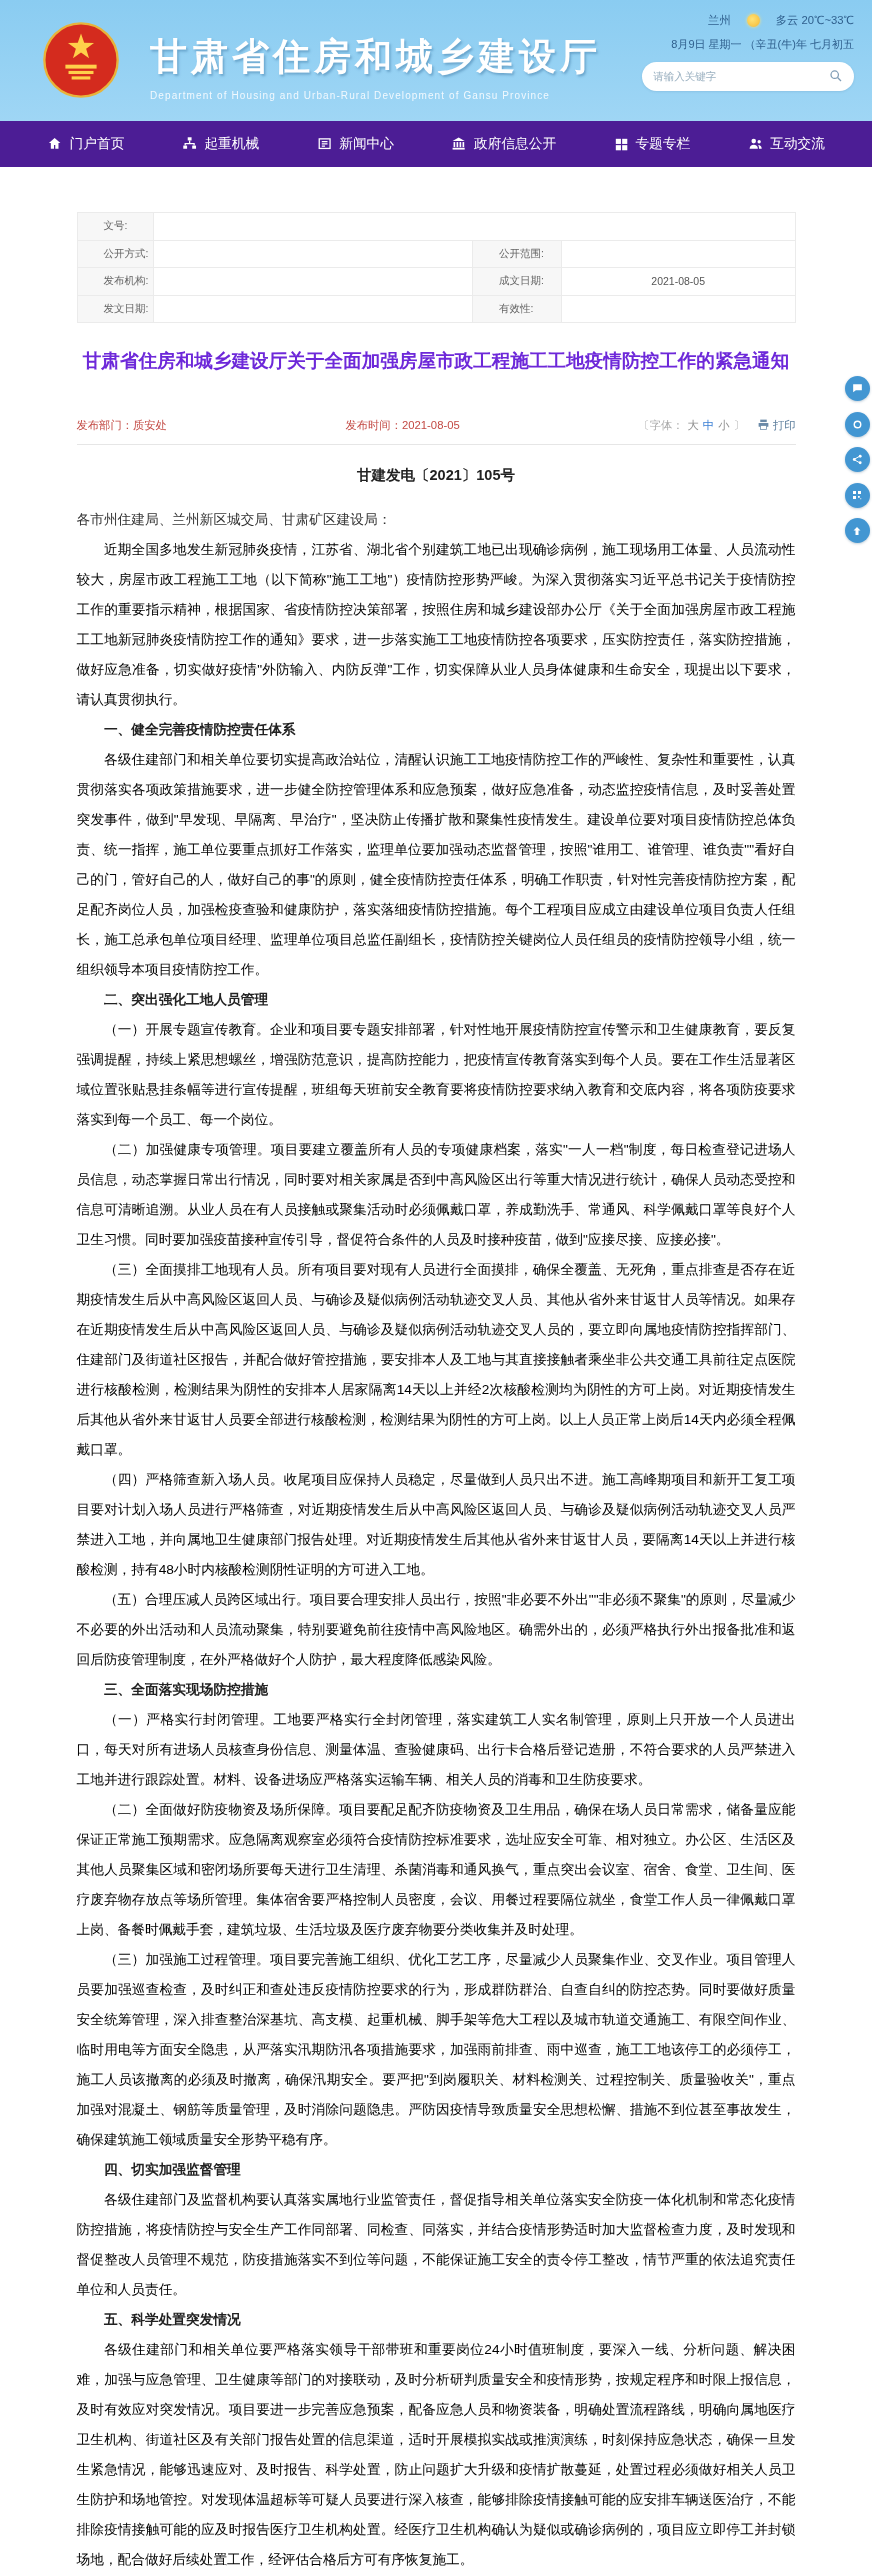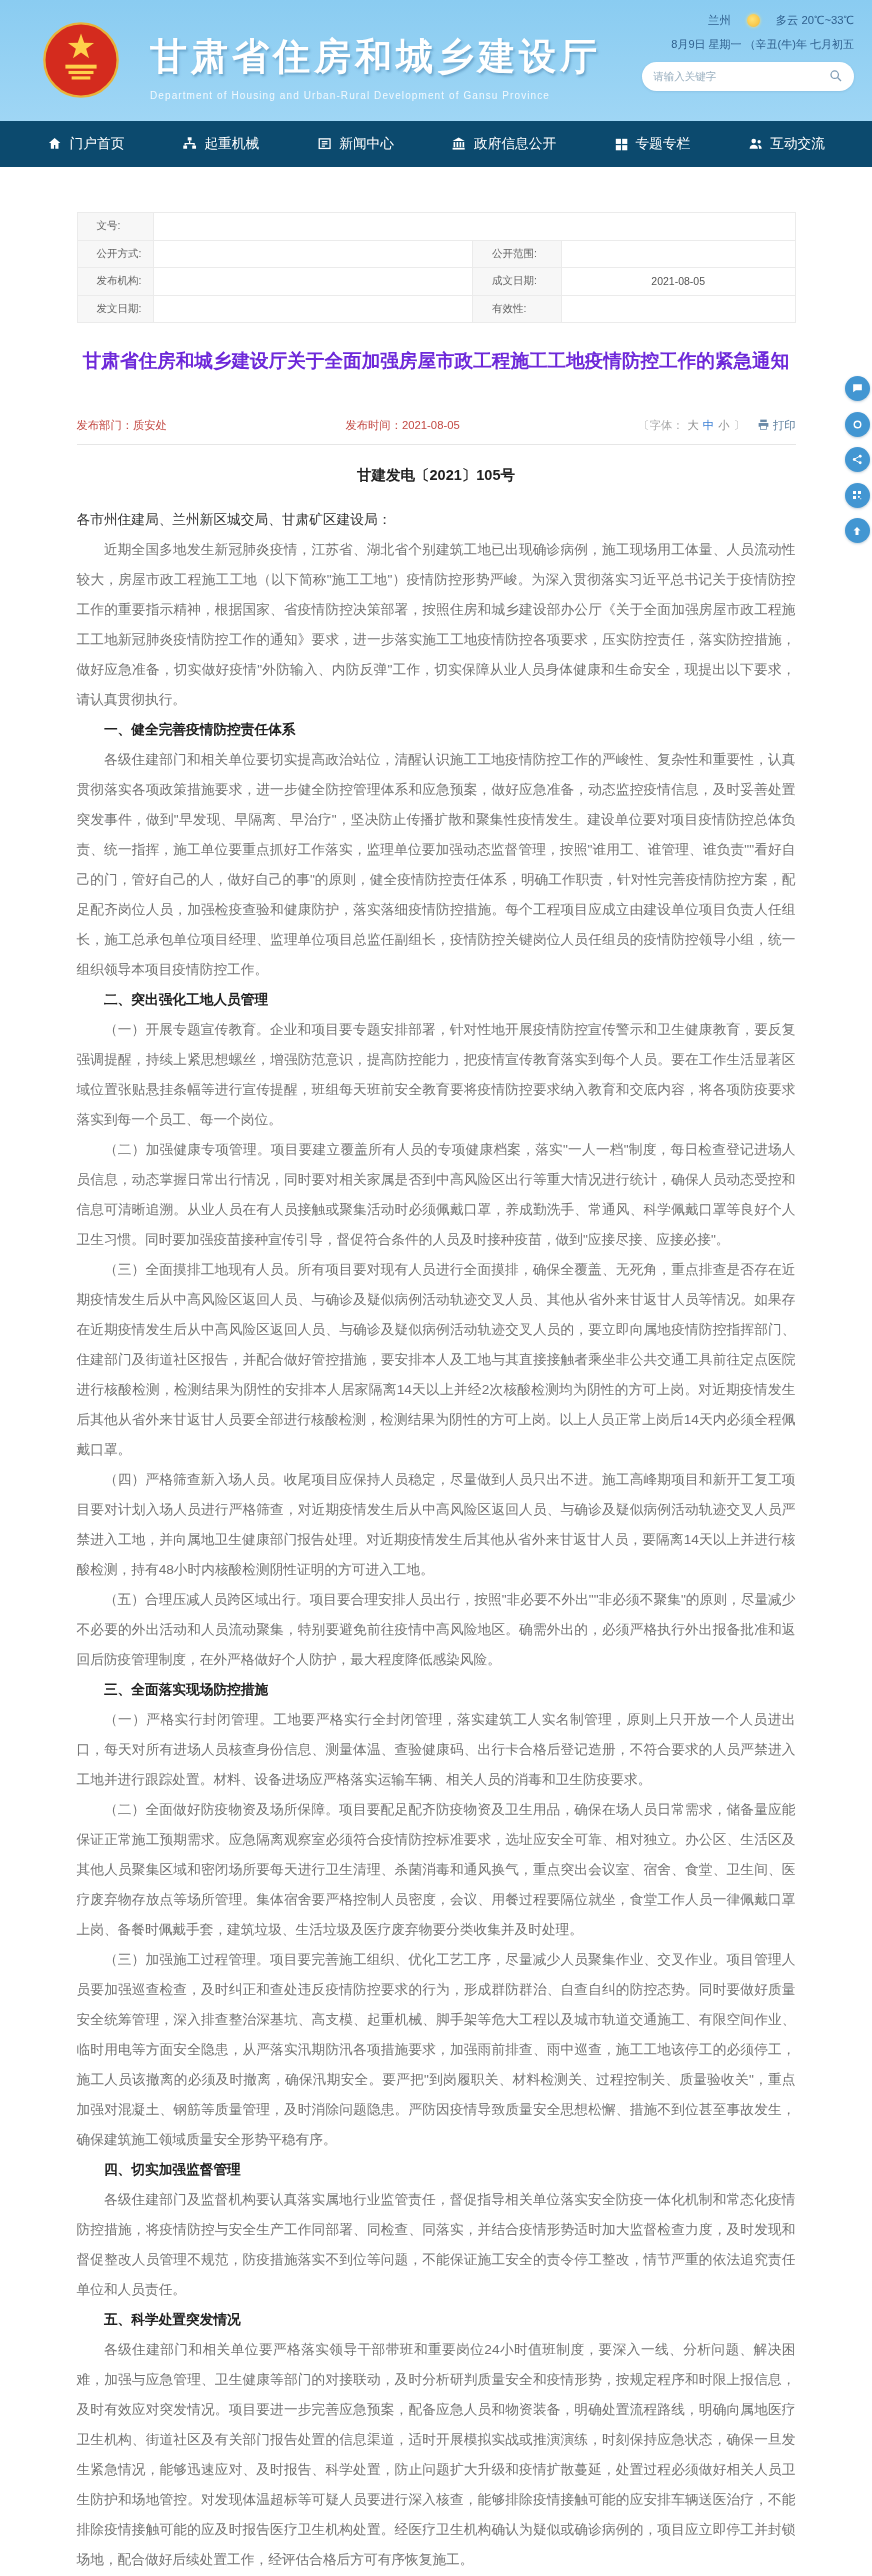--- a/index.html
+++ b/index.html
@@ -15,47 +15,47 @@
   .header-right { position:absolute; right:18px; top:13px; width:242px; }
   .weather-line { display:flex; justify-content:flex-end; align-items:center; gap:16px; font-size:11.3px; color:#2f5f8d; }
   .sun { width:13px; height:13px; border-radius:50%; background:radial-gradient(circle at 40% 40%, #ffe375, #f5b731); box-shadow:0 0 3.2px #ffe375; display:inline-block; }
   .date-line { margin-top:9px; font-size:11px; color:#2f5f8d; text-align:right; white-space:nowrap; }
   .search-box { margin-top:9.7px; margin-left:auto; width:212px; height:29px; background:#fff; border-radius:14.5px; display:flex; align-items:center; padding:0 11.3px; box-shadow:0 0.8px 2.4px rgba(40,90,130,.15); }
   .search-box input { flex:1; border:none; outline:none; font-size:10.5px; color:#555; background:transparent; font-family:"Liberation Sans", sans-serif; }
   .search-box input::placeholder { color:#9ab0c0; }
   .search-icon svg { display:block; }
 
   
-  .main-nav { height:46px; background:#0c4a6e; display:flex; align-items:center; justify-content:space-between; padding:0 47px; }
+  .main-nav { height:46px; background:#4c1d95; display:flex; align-items:center; justify-content:space-between; padding:0 47px; }
   .nav-item { display:flex; align-items:center; gap:7.3px; color:#fff; font-size:13.7px; text-decoration:none; cursor:pointer; }
   .nav-item svg { display:block; }
 
   
   .content { width:719px; margin:0 auto; padding-top:45px; padding-bottom:47px; }
   table.doc-info { width:100%; border-collapse:collapse; font-size:10.5px; }
   table.doc-info th, table.doc-info td { border:0.8px solid #ebebeb; height:27.5px; font-weight:normal; }
-  table.doc-info th { background:#f7f7f7; color:#666; text-align:left; padding-left:19px; width:77px; }
+  table.doc-info th { background:#f7f7f7; color:#666; text-align:left; padding-left:26px; width:77px; }
   table.doc-info th.lbl2 { width:89px; }
   table.doc-info td { color:#555; padding-left:11.3px; background:#fff; }
   table.doc-info td.center { text-align:center; padding-left:0; }
 
   .article-title { margin-top:24px; font-size:18.6px; font-weight:bold; color:#6d28d9; text-align:center; line-height:27.5px; }
 
   .meta-row { margin-top:19.4px; padding-bottom:11.3px; border-bottom:0.8px solid #e6e6e6; display:flex; align-items:flex-end; font-size:11.3px; color:#c34a44; }
   .meta-left { flex:0 0 auto; }
   .meta-center { flex:1 1 auto; text-align:center; }
   .meta-right { flex:0 0 auto; display:flex; align-items:center; gap:4px; color:#a7a7a7;margin-top:24px; }
   .fs-link { cursor:pointer; color:#8f8f8f; }
   .fs-link.active { color:#3a7fd5; }
   .print-btn { display:flex; align-items:center; gap:3.2px; color:#5e7f9d; cursor:pointer; margin-left:8px; }
 
   .doc-no { margin-top:21px; text-align:center; font-size:14.5px; font-weight:700; color:#222; }
 
   .salutation { margin-top:19.4px; font-size:13.7px; line-height:30px; color:#333; }
-  .para { font-size:13.7px; line-height:30px; color:#737373; text-indent:2em; text-align:justify; }
+  .para { font-size:13.7px; line-height:30px; color:#000000; text-indent:2em; text-align:justify; }
   .para-h { font-weight:bold; color:#222; }
 
   .signature { margin-top:11.3px; text-align:center; font-size:13.7px; line-height:30px; color:#333; }
 
   
   .float-bar { position:absolute; top:376px; right:2.4px; display:flex; flex-direction:column; gap:10.5px; }
   .float-btn { width:25px; height:25px; border-radius:50%; background:#4296d2; display:flex; align-items:center; justify-content:center; cursor:pointer; box-shadow:0 0.8px 2.4px rgba(30,80,120,.3); }
   .float-btn svg { display:block; }
 </style>
 </head>

